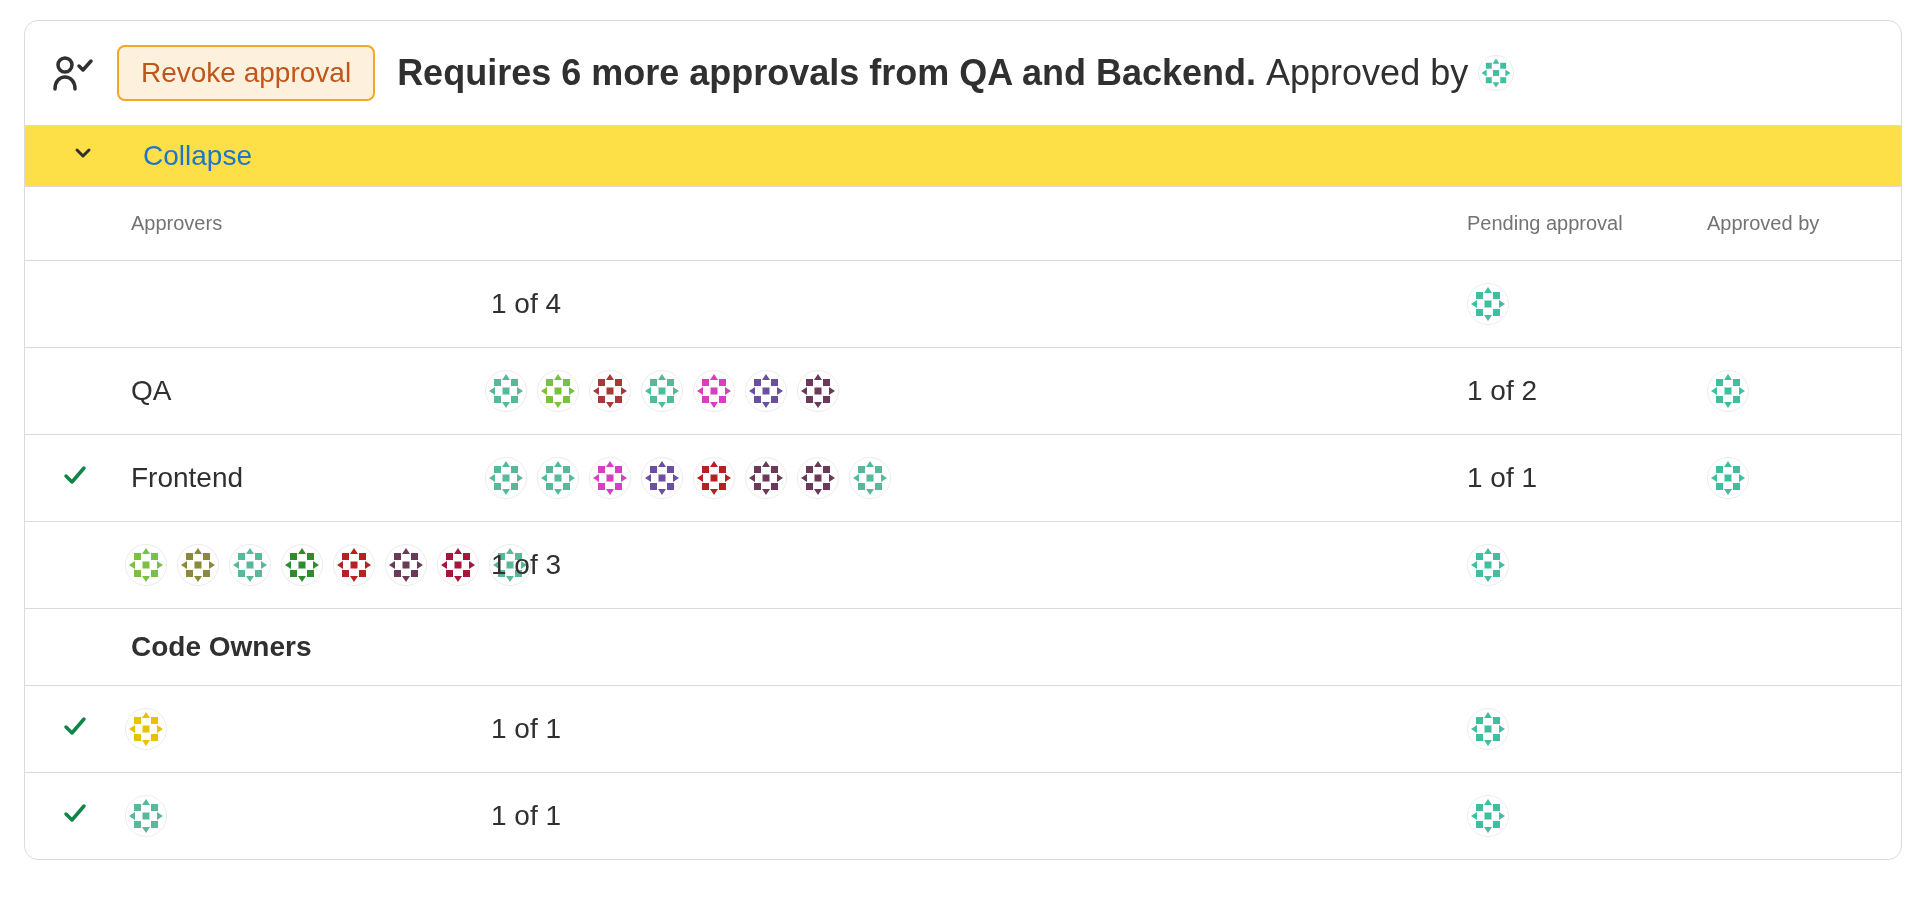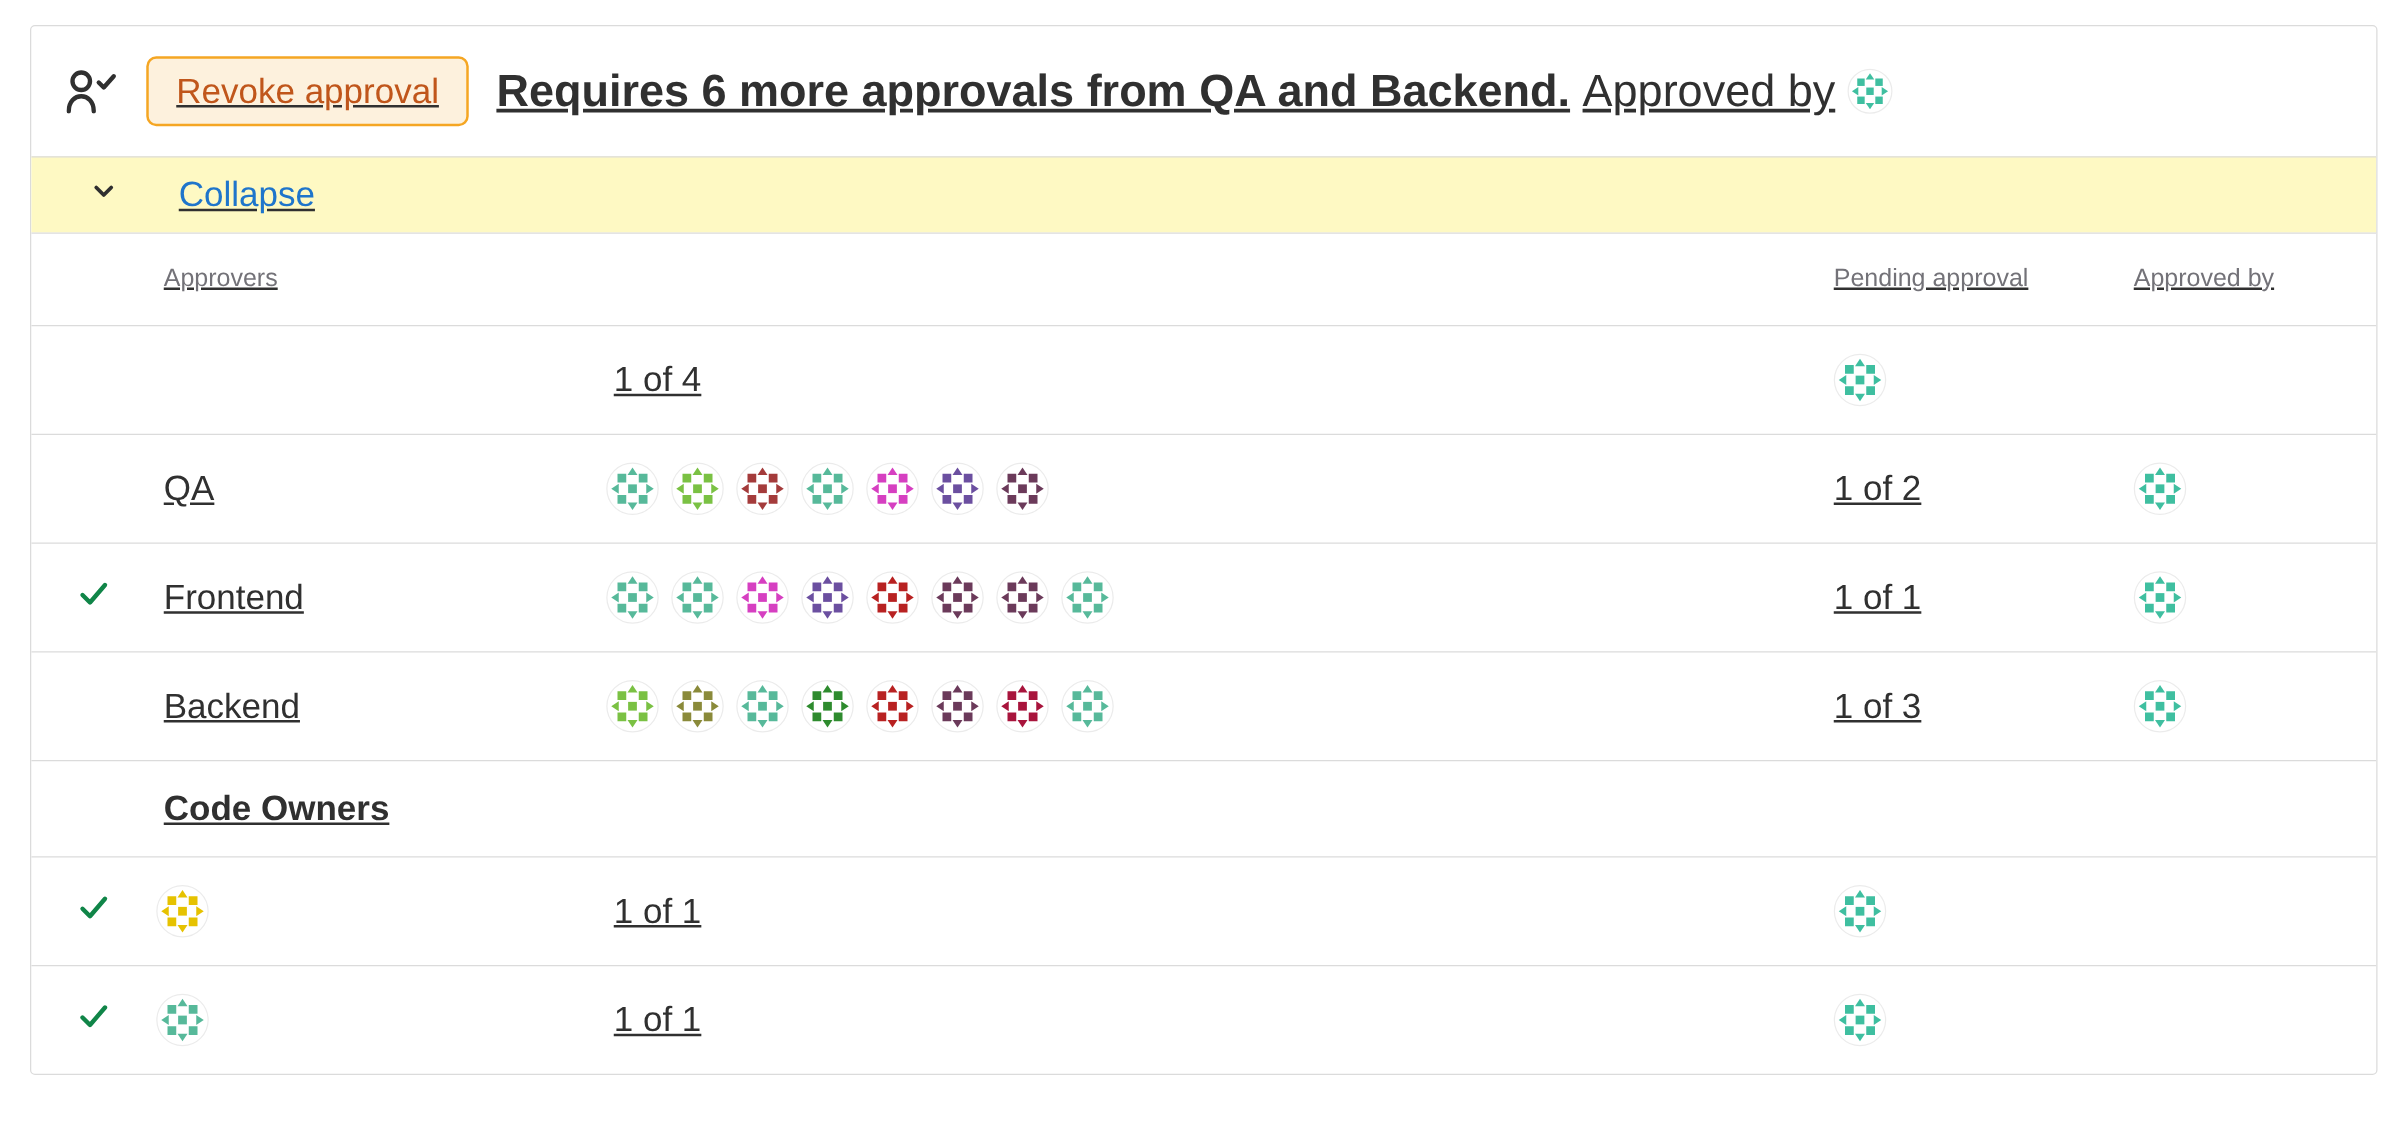--- a/index.html
+++ b/index.html
@@ -12,21 +12,21 @@
     --orange-border: #f5a623;
     --orange-bg: #fdf1dd;
   }
   *{box-sizing:border-box;}
   body{
     margin:0; padding:20px 24px 24px 24px;
     font-family: -apple-system, BlinkMacSystemFont, "Segoe UI", Helvetica, Arial, sans-serif;
     font-size:28px; color:var(--text); background:#fff;
   }
   .panel{
-    border:1px solid var(--border); border-radius:4px; overflow:hidden;text-decoration:underline;
+    border:1px solid var(--border); border-radius:14px; overflow:hidden;
   }
   .header{
     display:flex; align-items:center; gap:22px;
     padding:24px 28px;
   }
   .status-glyph{display:flex;align-items:center;}
   .revoke-btn{
     display:inline-flex; align-items:center; justify-content:center;
     background:var(--orange-bg);
     border:2px solid var(--orange-border);
@@ -44,21 +44,21 @@
     display:inline-flex;align-items:center;justify-content:center;
     flex-shrink:0;
     border:1px solid rgba(0,0,0,0.08);
   }
   .avatar.sm{width:36px;height:36px;}
   .avatar svg{width:100%;height:100%;}
   .collapse-row{
     display:flex;align-items:center;gap:50px;
     padding:14px 36px 14px 48px;
     border-top:1px solid var(--border);
-    background:#fef9c3;
+    background:#fde047;
   }
   .collapse-row .chev{font-size:22px;color:var(--text);}
   .collapse-link{color:var(--link);text-decoration:none;font-size:28px;}
   .table{width:100%;}
   .trow{
     display:grid;
     grid-template-columns: 100px 360px 1fr 240px 200px;
     align-items:center;
     border-top:1px solid var(--border);
     padding:22px 0;
@@ -459,23 +459,20 @@
                   <polygon points="20,37 24,31 16,31"></polygon>
                   <polygon points="3,20 9,16 9,24"></polygon>
                   <polygon points="37,20 31,16 31,24"></polygon>
                 </g>
               </svg>
             </span>
           </div>
         </div>
         <div class="trow">
           <div class="c1"></div>
-          <div class="c2">
-            <span>Backend</span>
-          </div>
           <div class="c3">
             <div class="avatar-list">
               <span class="avatar">
                 <svg viewBox="0 0 40 40">
                   <circle cx="20" cy="20" r="19" fill="#fff"></circle>
                   <g fill="#7ac143">
                     <rect x="8" y="8" width="7" height="7"></rect>
                     <rect x="25" y="8" width="7" height="7"></rect>
                     <rect x="16.5" y="16.5" width="7" height="7"></rect>
                     <rect x="8" y="25" width="7" height="7"></rect>

